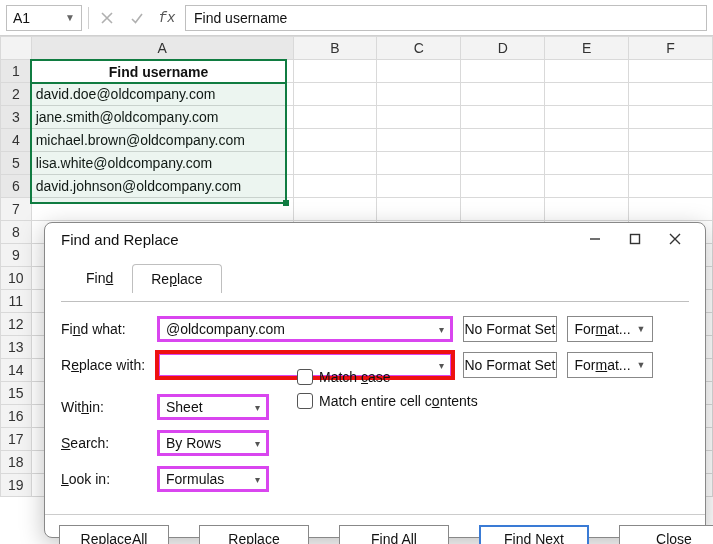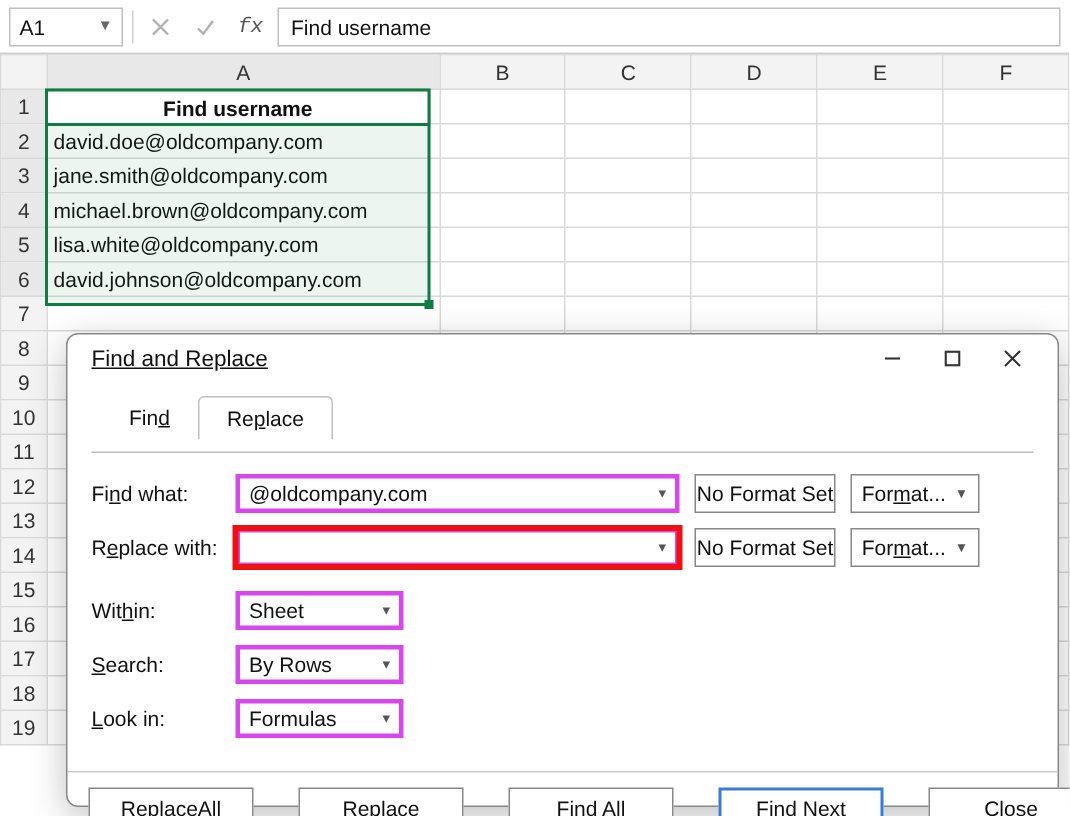--- a/index.html
+++ b/index.html
@@ -83,21 +83,20 @@
     position:absolute; left:44px; top:222px;
     width:662px; height:316px;
     background:#fff;
     border:1px solid #888; border-radius:8px;
     box-shadow:0 6px 24px rgba(0,0,0,0.25);
     display:flex; flex-direction:column;
   }
   .dlg-title {
     display:flex; align-items:center; height:40px;
     padding:0 10px 0 16px;
-    text-decoration:underline;
   }
   .dlg-title .t { flex:1; font-size:15px; }
   .winbtn { width:40px;height:32px;display:flex;align-items:center;justify-content:center;border-radius:4px; }
   .dlg-body { padding: 8px 16px 12px 16px; flex:1; position:relative; }
 
   .tabs { display:flex; gap:0; margin-bottom:10px; margin-left:6px; }
   .tab {
     padding:6px 18px; font-size:14px; border:1px solid transparent;
     border-bottom:none; background:transparent; cursor:pointer;
   }
@@ -451,20 +450,30 @@
       </div>
     </div>
     <div class="form-row">
       <label class="fl"><span style="text-decoration:underline">L</span>ook in:</label>
       <div class="combo sm">
         <span>Formulas</span>
         <span class="dd">▾</span>
       </div>
     </div>
 
+    <div class="opts-col">
+      <div class="chk">
+        <div class="box"></div>
+        <span>Match <span style="text-decoration:underline">c</span>ase</span>
+      </div>
+      <div class="chk">
+        <div class="box"></div>
+        <span>Match entire cell c<span style="text-decoration:underline">o</span>ntents</span>
+      </div>
+    </div>
 
   </div>
 
   <div class="dlg-footer">
     <div class="btn">Replace <span class="u">A</span>ll</div>
     <div class="btn"><span class="u">R</span>eplace</div>
     <div class="btn">F<span class="u">i</span>nd All</div>
     <div class="btn primary"><span class="u">F</span>ind Next</div>
     <div class="btn">Close</div>
   </div>

